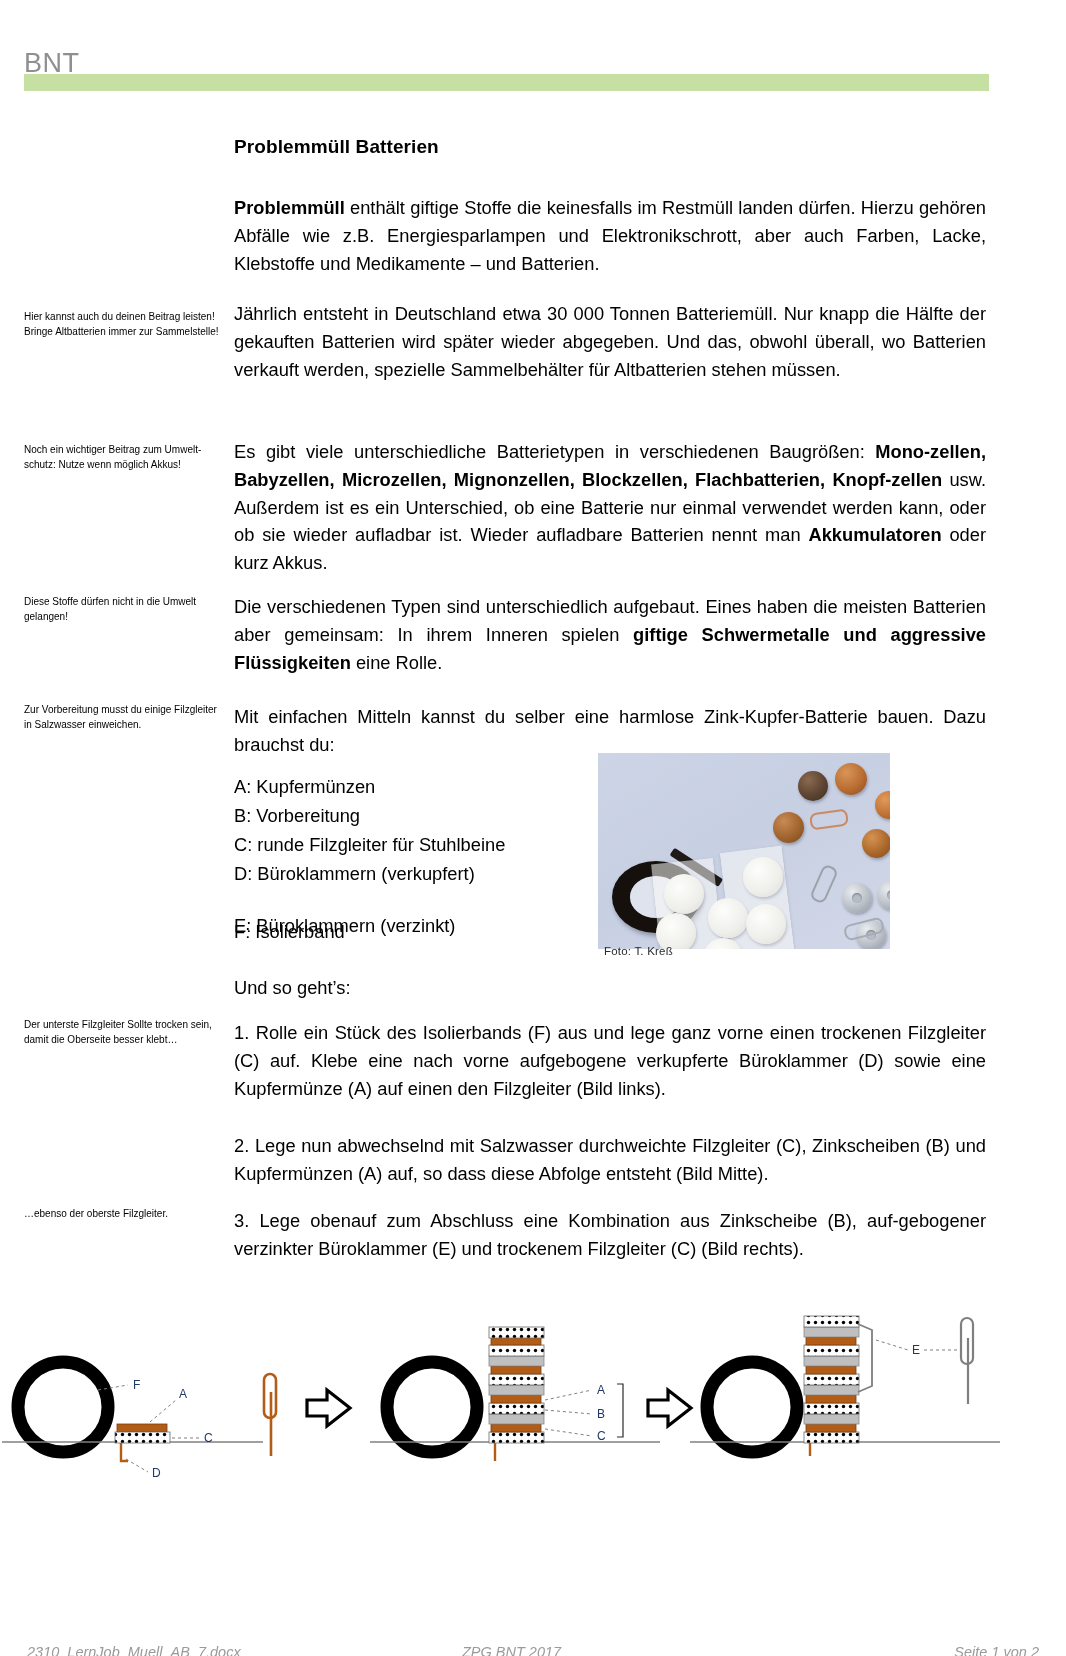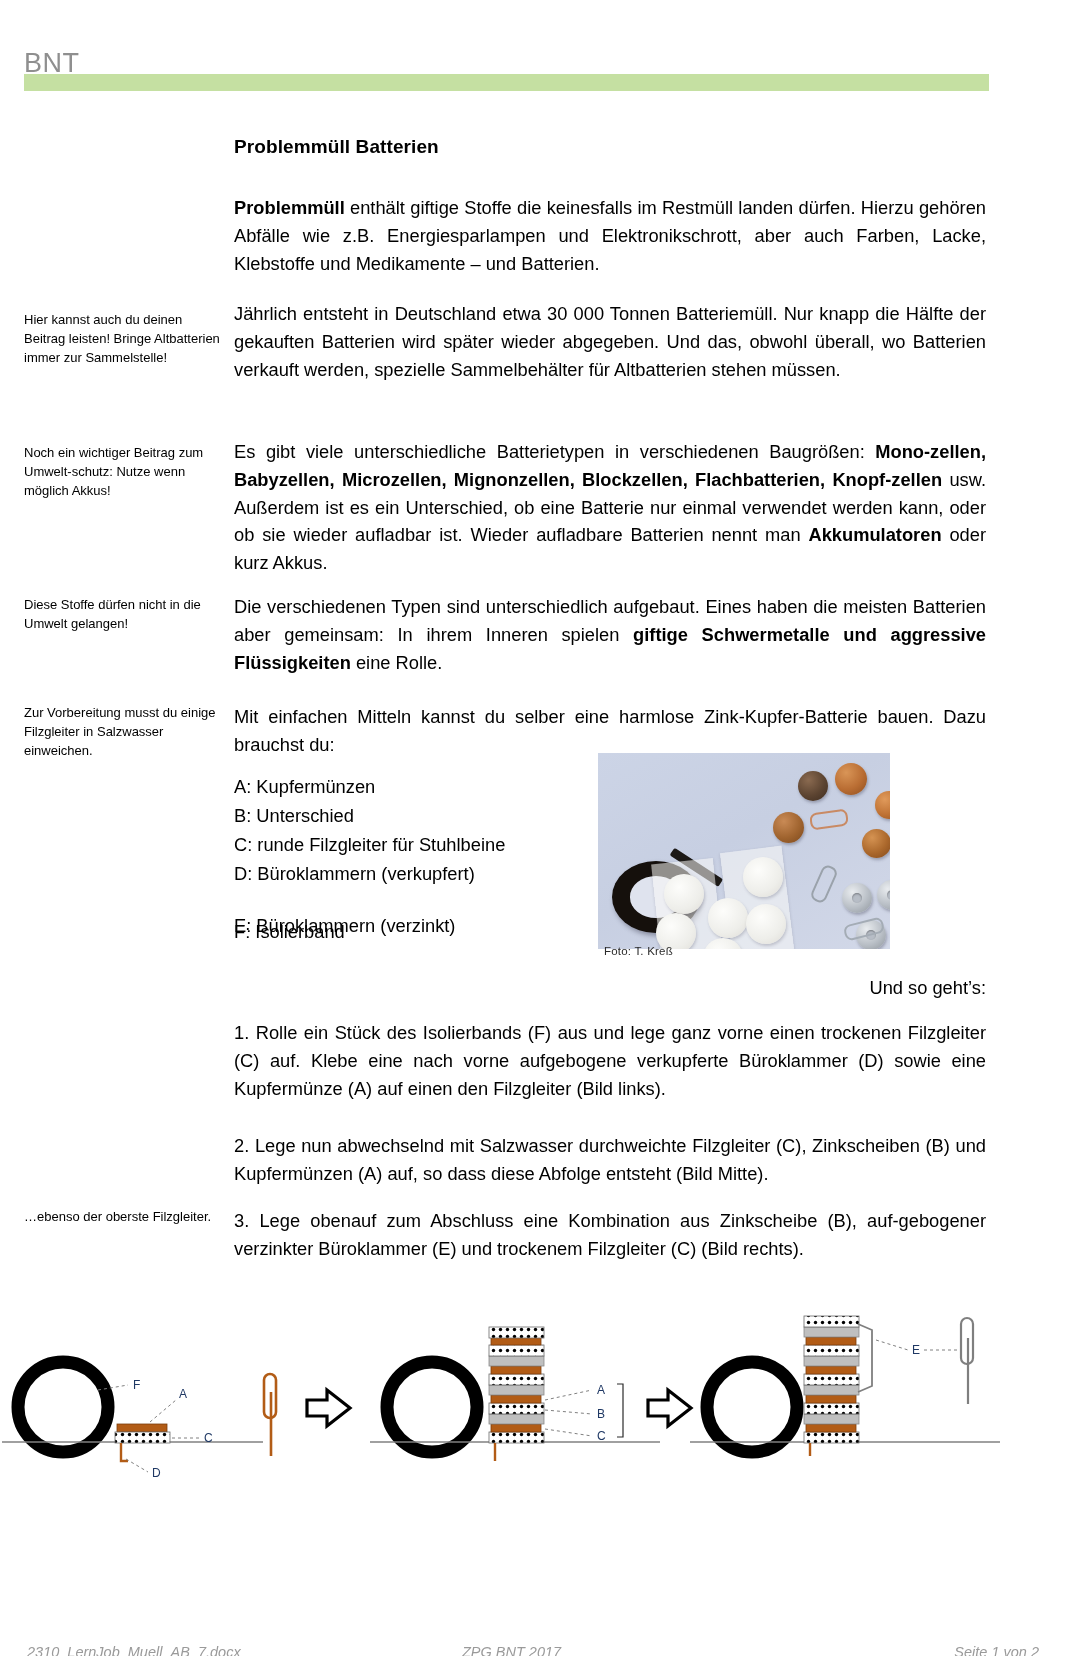--- a/index.html
+++ b/index.html
@@ -45,21 +45,21 @@
     width: 965px;
     height: 17px;
     background: #c5e0a2;
   }
 
   
   .margin-col {
     position: absolute;
     left: 24px;
     width: 200px;
-    font-size: 13px;
+    font-size: 10px;
     line-height: 1.47;
     color: #000;
   }
 
   .doc-title {
     position: absolute;
     left: 234px;
     top: 92px;
     font-size: 19px;
     font-weight: bold;
@@ -208,20 +208,23 @@
   </div>
   <div class="margin-col" style="top:399px;">
     <span>Noch ein wichtiger Beitrag zum Umwelt-schutz: Nutze wenn möglich Akkus!</span>
   </div>
   <div class="margin-col" style="top:551px;">
     <span>Diese Stoffe dürfen nicht in die Umwelt gelangen!</span>
   </div>
   <div class="margin-col" style="top:659px;">
     <span>Zur Vorbereitung musst du einige Filzgleiter in Salzwasser einweichen.</span>
   </div>
+  <div class="margin-col" style="top:974px;">
+    <span>Der unterste Filzgleiter Sollte trocken sein, damit die Oberseite besser klebt…</span>
+  </div>
   <div class="margin-col" style="top:1163px;">
     <span>…ebenso der oberste Filzgleiter.</span>
   </div>
 
   <p class="body" style="top:150px;">
     <b>Problemmüll</b><span> enthält giftige Stoffe die keinesfalls im Restmüll landen dürfen. Hierzu gehören Abfälle wie z.B. Energiesparlampen und Elektronikschrott, aber auch Farben, Lacke, Klebstoffe und Medikamente – und Batterien.</span>
   </p>
 
   <p class="body" style="top:256px;">
     <span>Jährlich entsteht in Deutschland etwa 30 000 Tonnen Batteriemüll. Nur knapp die Hälfte der gekauften Batterien wird später wieder abgegeben. Und das, obwohl überall, wo Batterien verkauft werden, spezielle Sammelbehälter für Altbatterien stehen müssen.</span>
@@ -233,21 +236,21 @@
 
   <p class="body" style="top:549px;">
     <span>Die verschiedenen Typen sind unterschiedlich aufgebaut. Eines haben die meisten Batterien aber gemeinsam: In ihrem Inneren spielen </span><b>giftige Schwermetalle und aggressive Flüssigkeiten</b><span> eine Rolle.</span>
   </p>
 
   <p class="body" style="top:659px;">
     <span>Mit einfachen Mitteln kannst du selber eine harmlose Zink-Kupfer-Batterie bauen. Dazu brauchst du:</span>
   </p>
 
   <div class="listline" style="top:729px;">A: Kupfermünzen</div>
-  <div class="listline" style="top:758px;">B: Unterschied</div>
+  <div class="listline" style="top:758px;">B: Vorbereitung</div>
   <div class="listline" style="top:787px;">C: runde Filzgleiter für Stuhlbeine</div>
   <div class="listline" style="top:816px;">D: Büroklammern (verkupfert)</div>
   <div class="listline" style="top:868px;">E: Büroklammern (verzinkt)</div>
   <div class="listline" style="top:874px;">F: Isolierband</div>
 
   <div class="photo">
 
     <div class="tape"></div>
     <div class="tapestrip"></div>
 
@@ -271,21 +274,21 @@
 
     <div class="washer" style="left:244px; top:130px; width:30px; height:30px;"></div>
     <div class="washer" style="left:279px; top:127px; width:30px; height:30px;"></div>
     <div class="washer" style="left:258px; top:167px; width:30px; height:30px;"></div>
 
     <div class="clip" style="left:218px; top:112px; width:12px; height:34px; border:2px solid #9aa2ab; border-radius:7px; transform:rotate(24deg);"></div>
     <div class="clip" style="left:246px; top:168px; width:36px; height:12px; border:2px solid #a4acb5; border-radius:7px; transform:rotate(-14deg);"></div>
   </div>
   <div class="photo-caption">Foto: T. Kreß</div>
 
-  <p class="body noj" style="top:930px;text-align:right;">
+  <p class="body noj" style="top:930px;">
     <span>Und so geht’s:</span>
   </p>
 
   <p class="body" style="top:975px;">
     <span>1. Rolle ein Stück des Isolierbands (F) aus und lege ganz vorne einen trockenen Filzgleiter (C) auf. Klebe eine nach vorne aufgebogene verkupferte Büroklammer (D) sowie eine Kupfermünze (A) auf einen den Filzgleiter (Bild links).</span>
   </p>
 
   <p class="body" style="top:1088px;">
     <span>2. Lege nun abwechselnd mit Salzwasser durchweichte Filzgleiter (C), Zinkscheiben (B) und Kupfermünzen (A) auf, so dass diese Abfolge entsteht (Bild Mitte).</span>
   </p>

